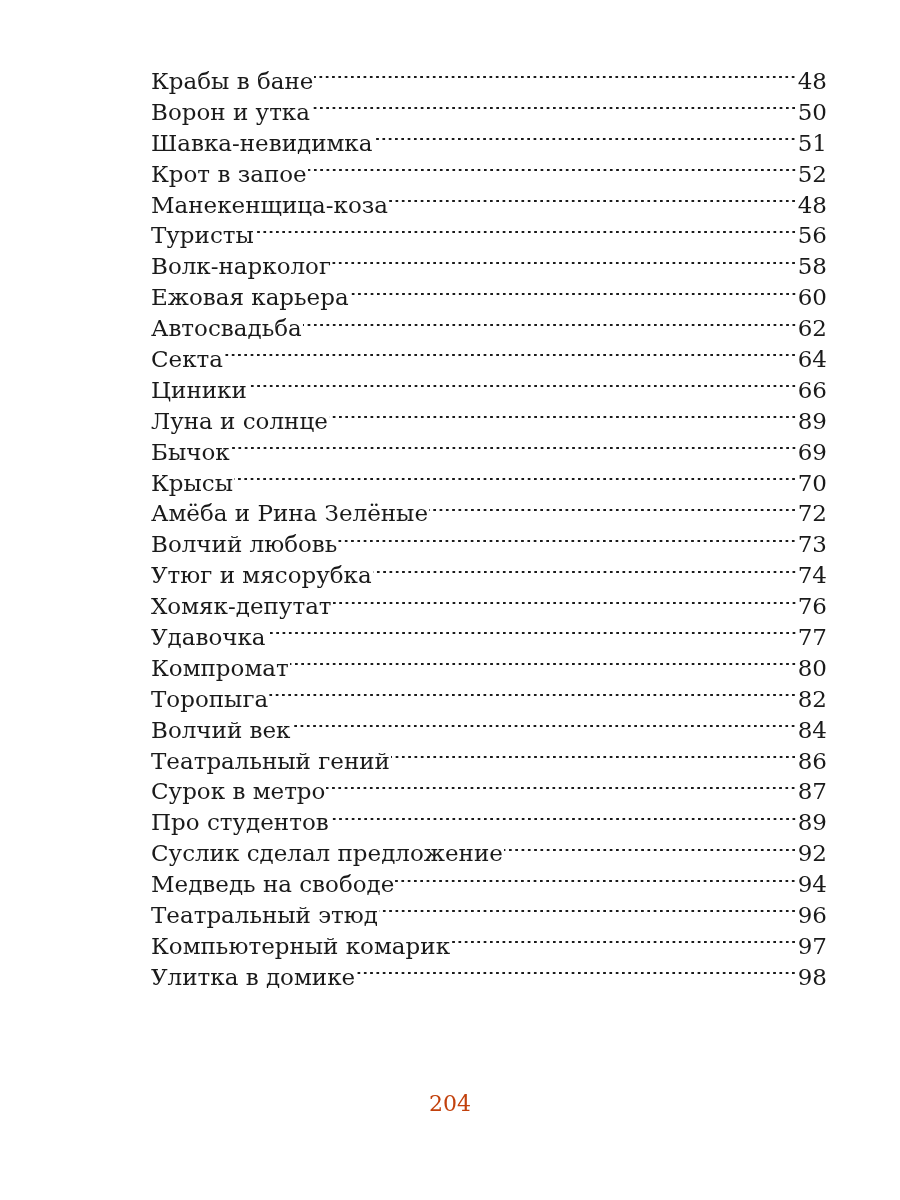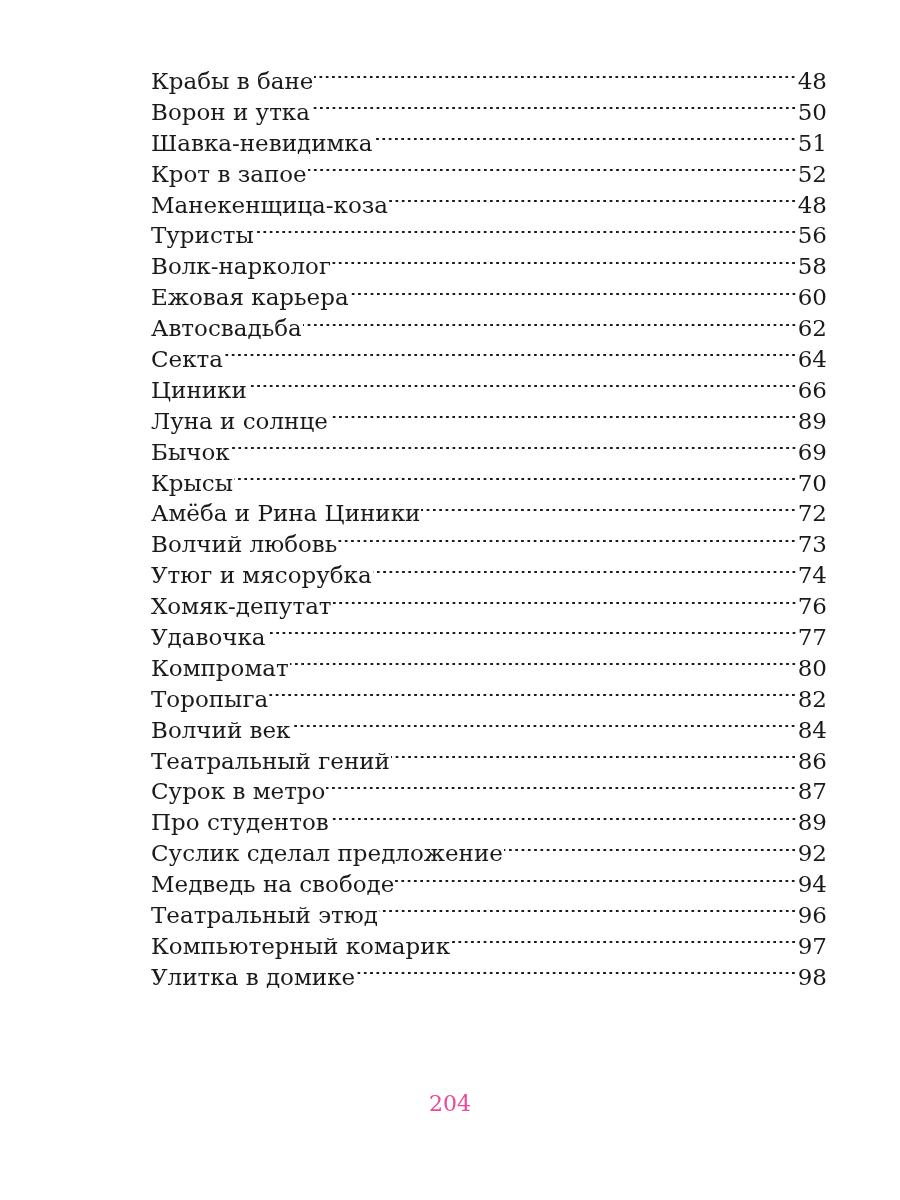--- a/index.html
+++ b/index.html
@@ -51,21 +51,21 @@
       min-width: 26px;
     }
     .page-number {
       position: absolute;
       left: 0;
       width: 900px;
       top: 1089px;
       text-align: center;
       font-size: 22px;
       line-height: 30px;
-      color: #ec4899;
+      color: #c2410c;
     }
   </style>
 </head>
 <body>
 
 <div class="toc" id="toc">
     <div class="toc-row">
       <span class="toc-title">Крабы в бане</span>
       <span class="toc-leader"></span>
       <span class="toc-page">48</span>
@@ -129,21 +129,21 @@
       <span class="toc-title">Бычок</span>
       <span class="toc-leader"></span>
       <span class="toc-page">69</span>
     </div>
     <div class="toc-row">
       <span class="toc-title">Крысы</span>
       <span class="toc-leader"></span>
       <span class="toc-page">70</span>
     </div>
     <div class="toc-row">
-      <span class="toc-title">Амёба и Рина Циники</span>
+      <span class="toc-title">Амёба и Рина Зелёные</span>
       <span class="toc-leader"></span>
       <span class="toc-page">72</span>
     </div>
     <div class="toc-row">
       <span class="toc-title">Волчий любовь</span>
       <span class="toc-leader"></span>
       <span class="toc-page">73</span>
     </div>
     <div class="toc-row">
       <span class="toc-title">Утюг и мясорубка</span>

